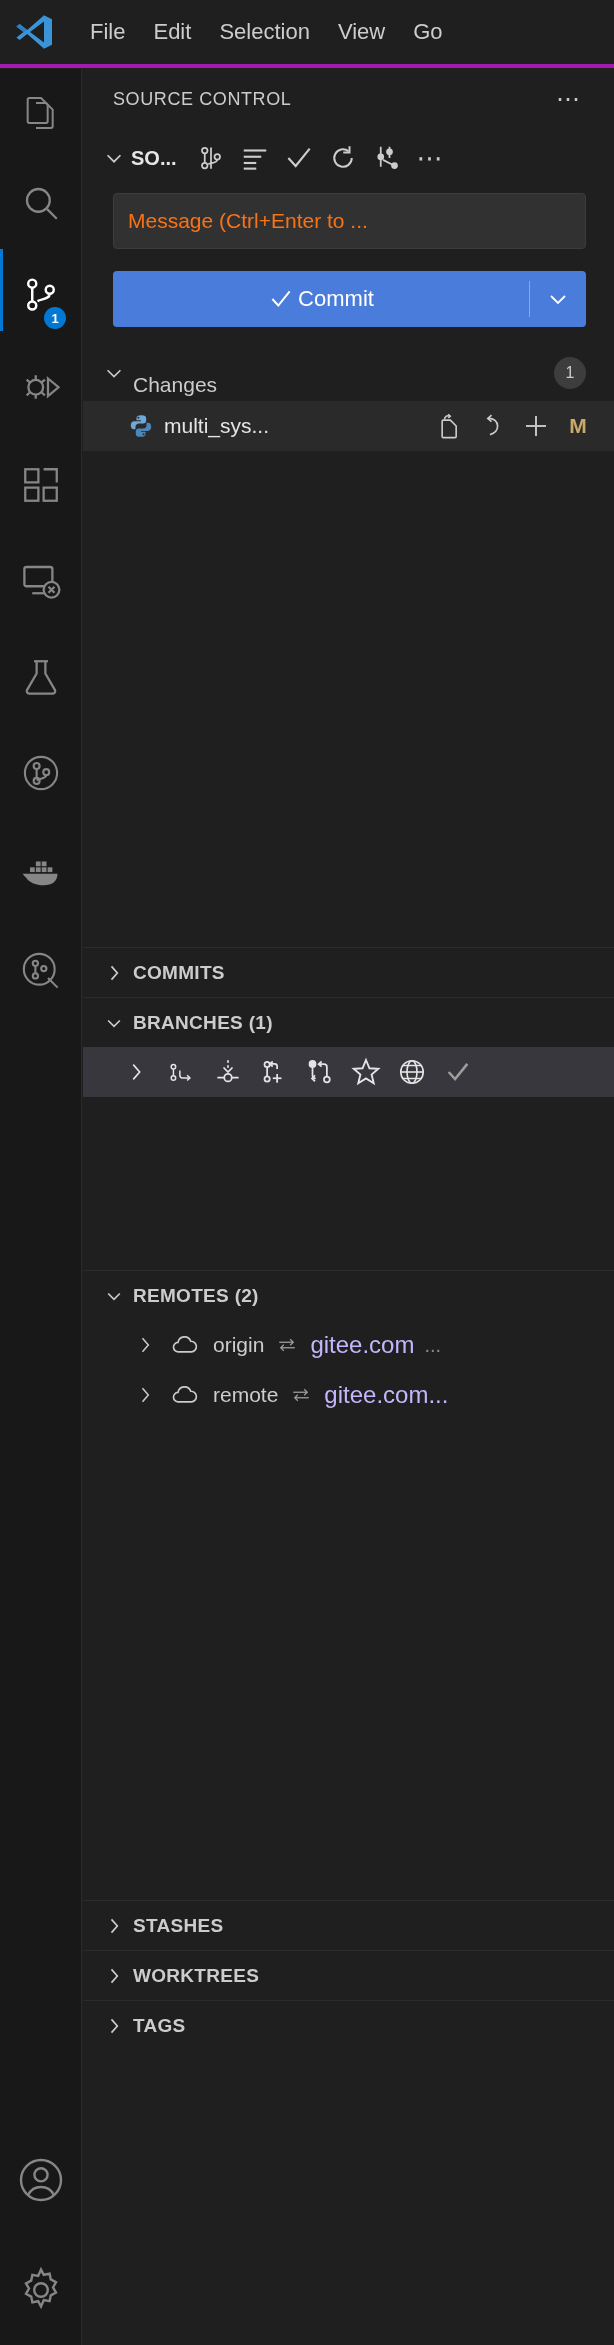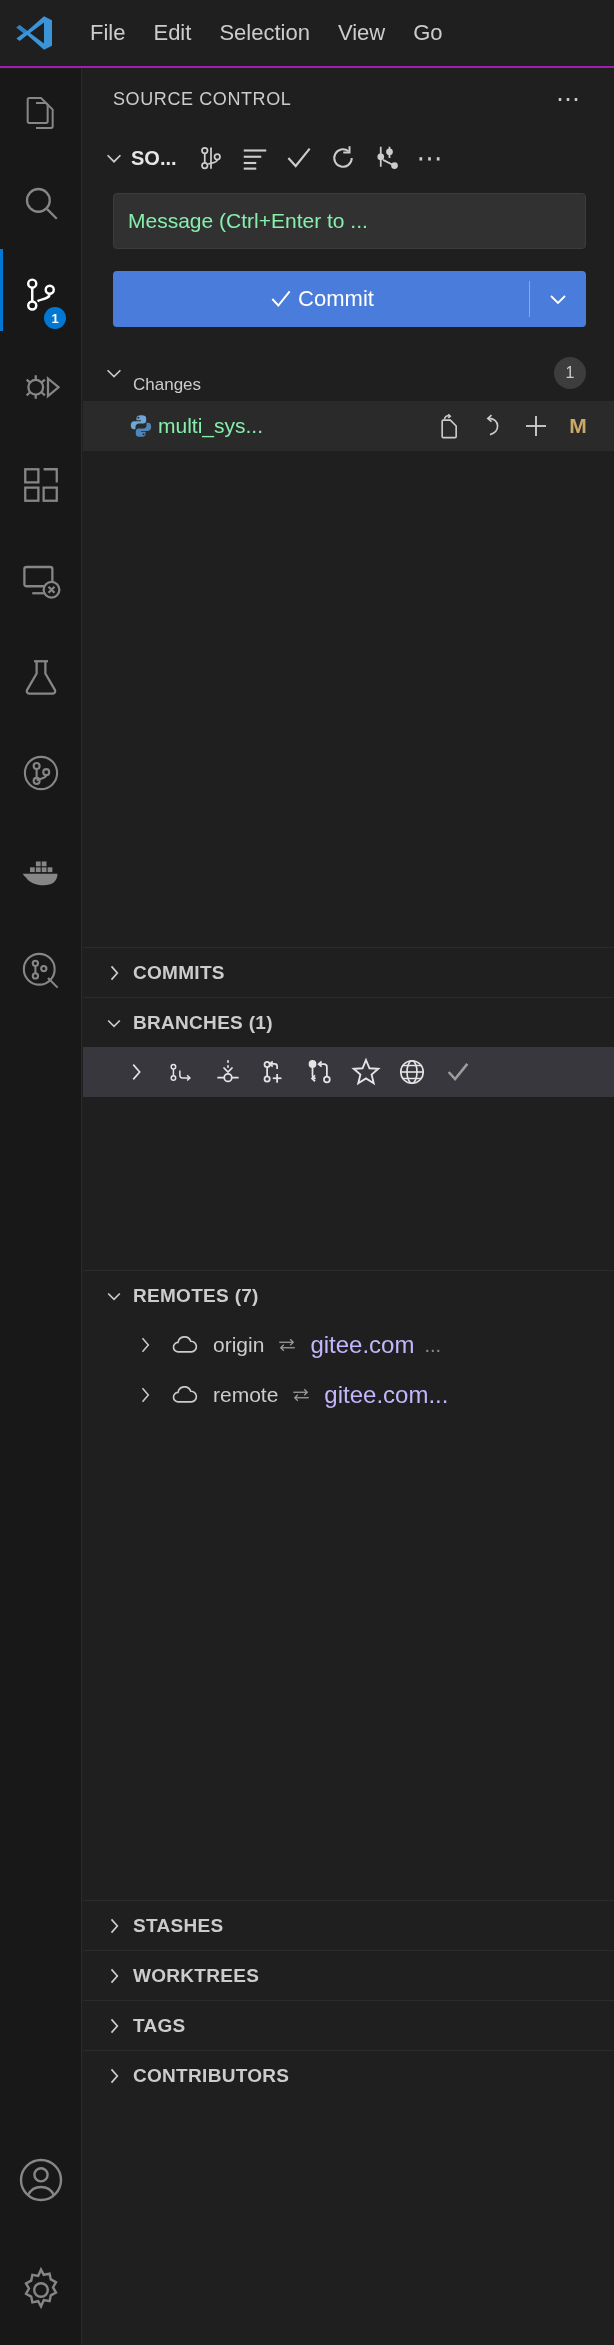--- a/index.html
+++ b/index.html
@@ -12,21 +12,21 @@
   }
   #root { position: relative; width: 614px; height: 2345px; background: #1f1f1f; }
 
   
   .menubar {
     position: absolute; top: 0; left: 0;
     width: 614px; height: 68px;
     background: #1f1f1f;
     display: flex; align-items: center;
     padding-left: 14px;
-    border-bottom: 2px solid #a21caf;
+    border-bottom: 4px solid #a21caf;
   }
   .vscode-logo { width: 40px; height: 40px; flex: 0 0 auto; margin-right: 22px; }
   .menu-item {
     color: #cccccc; font-size: 22px; padding: 4px 14px;
     white-space: nowrap; line-height: 1;
   }
 
   
   .activitybar {
     position: absolute; top: 69px; left: 0;
@@ -83,21 +83,21 @@
   .tb-icon {
     width: 44px; height: 44px; display: flex;
     align-items: center; justify-content: center;
     color: #cccccc; flex: 0 0 auto;
   }
 
   .msgbox {
     margin: 6px 28px 0 30px; height: 56px;
     background: #313131; border: 1px solid #3c3c3c; border-radius: 4px;
     display: flex; align-items: center; padding: 0 14px;
-    color: #86efac; font-size: 21px;
+    color: #f97316; font-size: 21px;
     overflow: hidden; white-space: nowrap;
   }
 
   .commit-btn {
     margin: 22px 28px 0 30px; height: 56px;
     background: #4a7ddb; border-radius: 4px;
     display: flex; align-items: center;
     color: #ffffff; font-size: 22px;
     overflow: hidden;
   }
@@ -108,35 +108,35 @@
   .commit-sep { width: 1px; height: 36px; background: #86a9e8; }
   .commit-caret {
     width: 56px; height: 100%;
     display: flex; align-items: center; justify-content: center;
   }
 
   .section-head {
     height: 56px; display: flex; align-items: center;
     padding-left: 16px; color: #cccccc;
   }
-  .section-label { font-size: 17px; margin-left: 4px; margin-top: 24px; }
+  .section-label { font-size: 21px; margin-left: 4px; margin-top: 24px; }
   .count-badge {
     margin-left: auto; margin-right: 28px;
     min-width: 32px; height: 32px; border-radius: 16px;
     background: #3d3d3d; color: #cccccc;
     font-size: 16px; display: flex; align-items: center;
     justify-content: center; padding: 0 6px;
   }
 
   .file-row {
     height: 50px; background: #2a2a2a;
     display: flex; align-items: center; padding-left: 42px;
     border-left: 3px solid transparent;
   }
-  .file-name { color: #86efac; font-size: 21px; margin-left: 4px; white-space: nowrap; }
+  .file-name { color: #e5e5e5; font-size: 21px; margin-left: 10px; white-space: nowrap; }
   .file-actions { margin-left: auto; display: flex; align-items: center; padding-right: 16px; }
   .fa-icon { width: 44px; height: 44px; display: flex; align-items: center; justify-content: center; color: #cccccc; }
   .status-letter { width: 40px; text-align: center; color: #c9a86a; font-size: 21px; font-weight: bold; }
 
   .pane-head {
     height: 50px; display: flex; align-items: center;
     padding-left: 16px;
     border-top: 1px solid #2b2b2b;
     color: #cccccc;
   }
@@ -526,21 +526,21 @@
     </div>
 
     <div class="spacer-fill" style="height:173px"></div>
 
     <div class="pane-head">
       <span class="twisty">
         <svg width="20" height="20" viewBox="0 0 24 24" fill="none" stroke="currentColor" stroke-width="2">
           <polyline points="5,9 12,16 19,9"></polyline>
         </svg>
       </span>
-      <span class="pane-title">REMOTES (7)</span>
+      <span class="pane-title">REMOTES (2)</span>
     </div>
 
     <div class="remote-row" style="padding-left:42px">
       <span class="ri">
         <svg width="20" height="20" viewBox="0 0 24 24" fill="none" stroke="currentColor" stroke-width="1.8">
           <polyline points="9,4 16,12 9,20"></polyline>
         </svg>
       </span>
       <span class="ri">
         <svg width="30" height="30" viewBox="0 0 24 24" fill="none" stroke="currentColor" stroke-width="1.3">
@@ -605,23 +605,15 @@
 
     <div class="pane-head">
       <span class="twisty">
         <svg width="20" height="20" viewBox="0 0 24 24" fill="none" stroke="currentColor" stroke-width="2">
           <polyline points="9,4 16,12 9,20"></polyline>
         </svg>
       </span>
       <span class="pane-title">TAGS</span>
     </div>
 
-    <div class="pane-head">
-      <span class="twisty">
-        <svg width="20" height="20" viewBox="0 0 24 24" fill="none" stroke="currentColor" stroke-width="2">
-          <polyline points="9,4 16,12 9,20"></polyline>
-        </svg>
-      </span>
-      <span class="pane-title">CONTRIBUTORS</span>
-    </div>
 
   </div>
 </div>
 
 </body></html>

